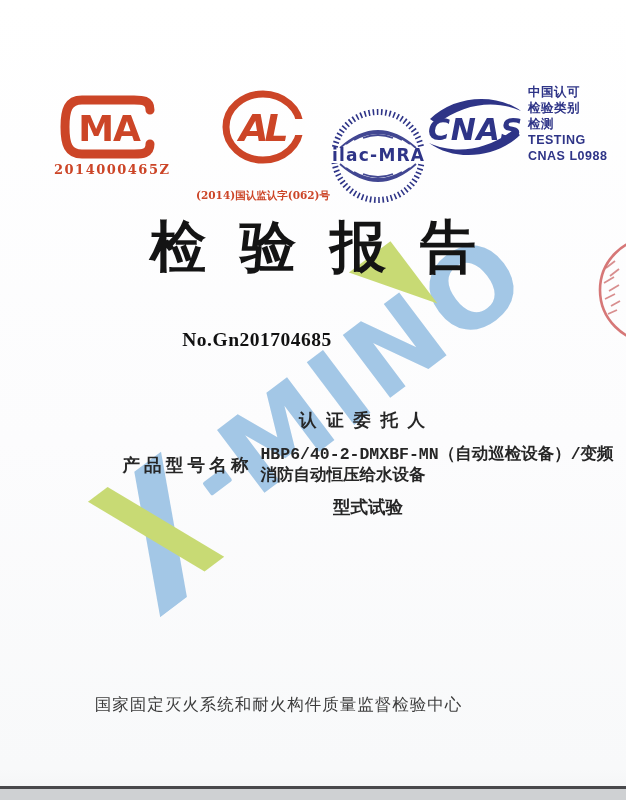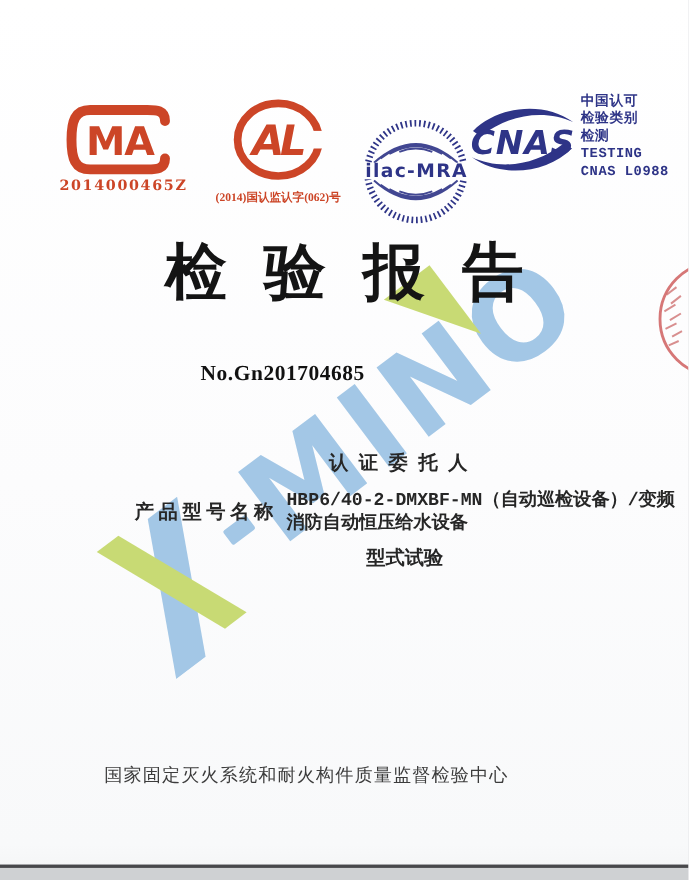--- a/index.html
+++ b/index.html
@@ -10,22 +10,22 @@
   }
   
   .cert-bar{position:absolute;left:0;top:0;width:626px;height:200px;}
   .logo-block{position:absolute;display:flex;flex-direction:column;align-items:center;}
   .cma-block{left:54px;top:92px;justify-content:flex-end;}
   .cal-block{left:196px;top:89px;}
   .ilac-block{left:330px;top:108px;}
   .cnas-block{left:425px;top:94px;}
   .cert-num{font-family:"DejaVu Serif",serif;font-weight:700;color:#cc4527;}
   .cma-num{font-size:13px;letter-spacing:1.5px;margin-top:0;}
-  .cal-num{font-size:10.5px;letter-spacing:0px;margin-top:8px;white-space:nowrap;font-family:Liberation Serif, serif;}
-  .accr-text{position:absolute;left:528px;top:84px;font-family:Liberation Mono, monospace;
+  .cal-num{font-size:10.5px;letter-spacing:0px;margin-top:24px;white-space:nowrap;}
+  .accr-text{position:absolute;left:528px;top:84px;font-family:Liberation Sans, sans-serif;
     font-size:12.5px;font-weight:700;color:#2e3487;line-height:16px;letter-spacing:.5px;}
   
   .report-title{position:absolute;top:210px;left:17px;width:626px;text-align:center;
     font-family:"DejaVu Sans",sans-serif;font-size:56px;font-weight:900;color:#141414;
     letter-spacing:34px;z-index:2;}
   .report-no{position:absolute;top:329px;left:0;width:514px;text-align:center;
     font-family:"Liberation Serif",serif;font-size:19.5px;font-weight:700;color:#111;
     letter-spacing:.5px;z-index:2;}
   
   .wm-wrap{position:absolute;left:310px;top:412px;width:0;height:0;z-index:1;}

